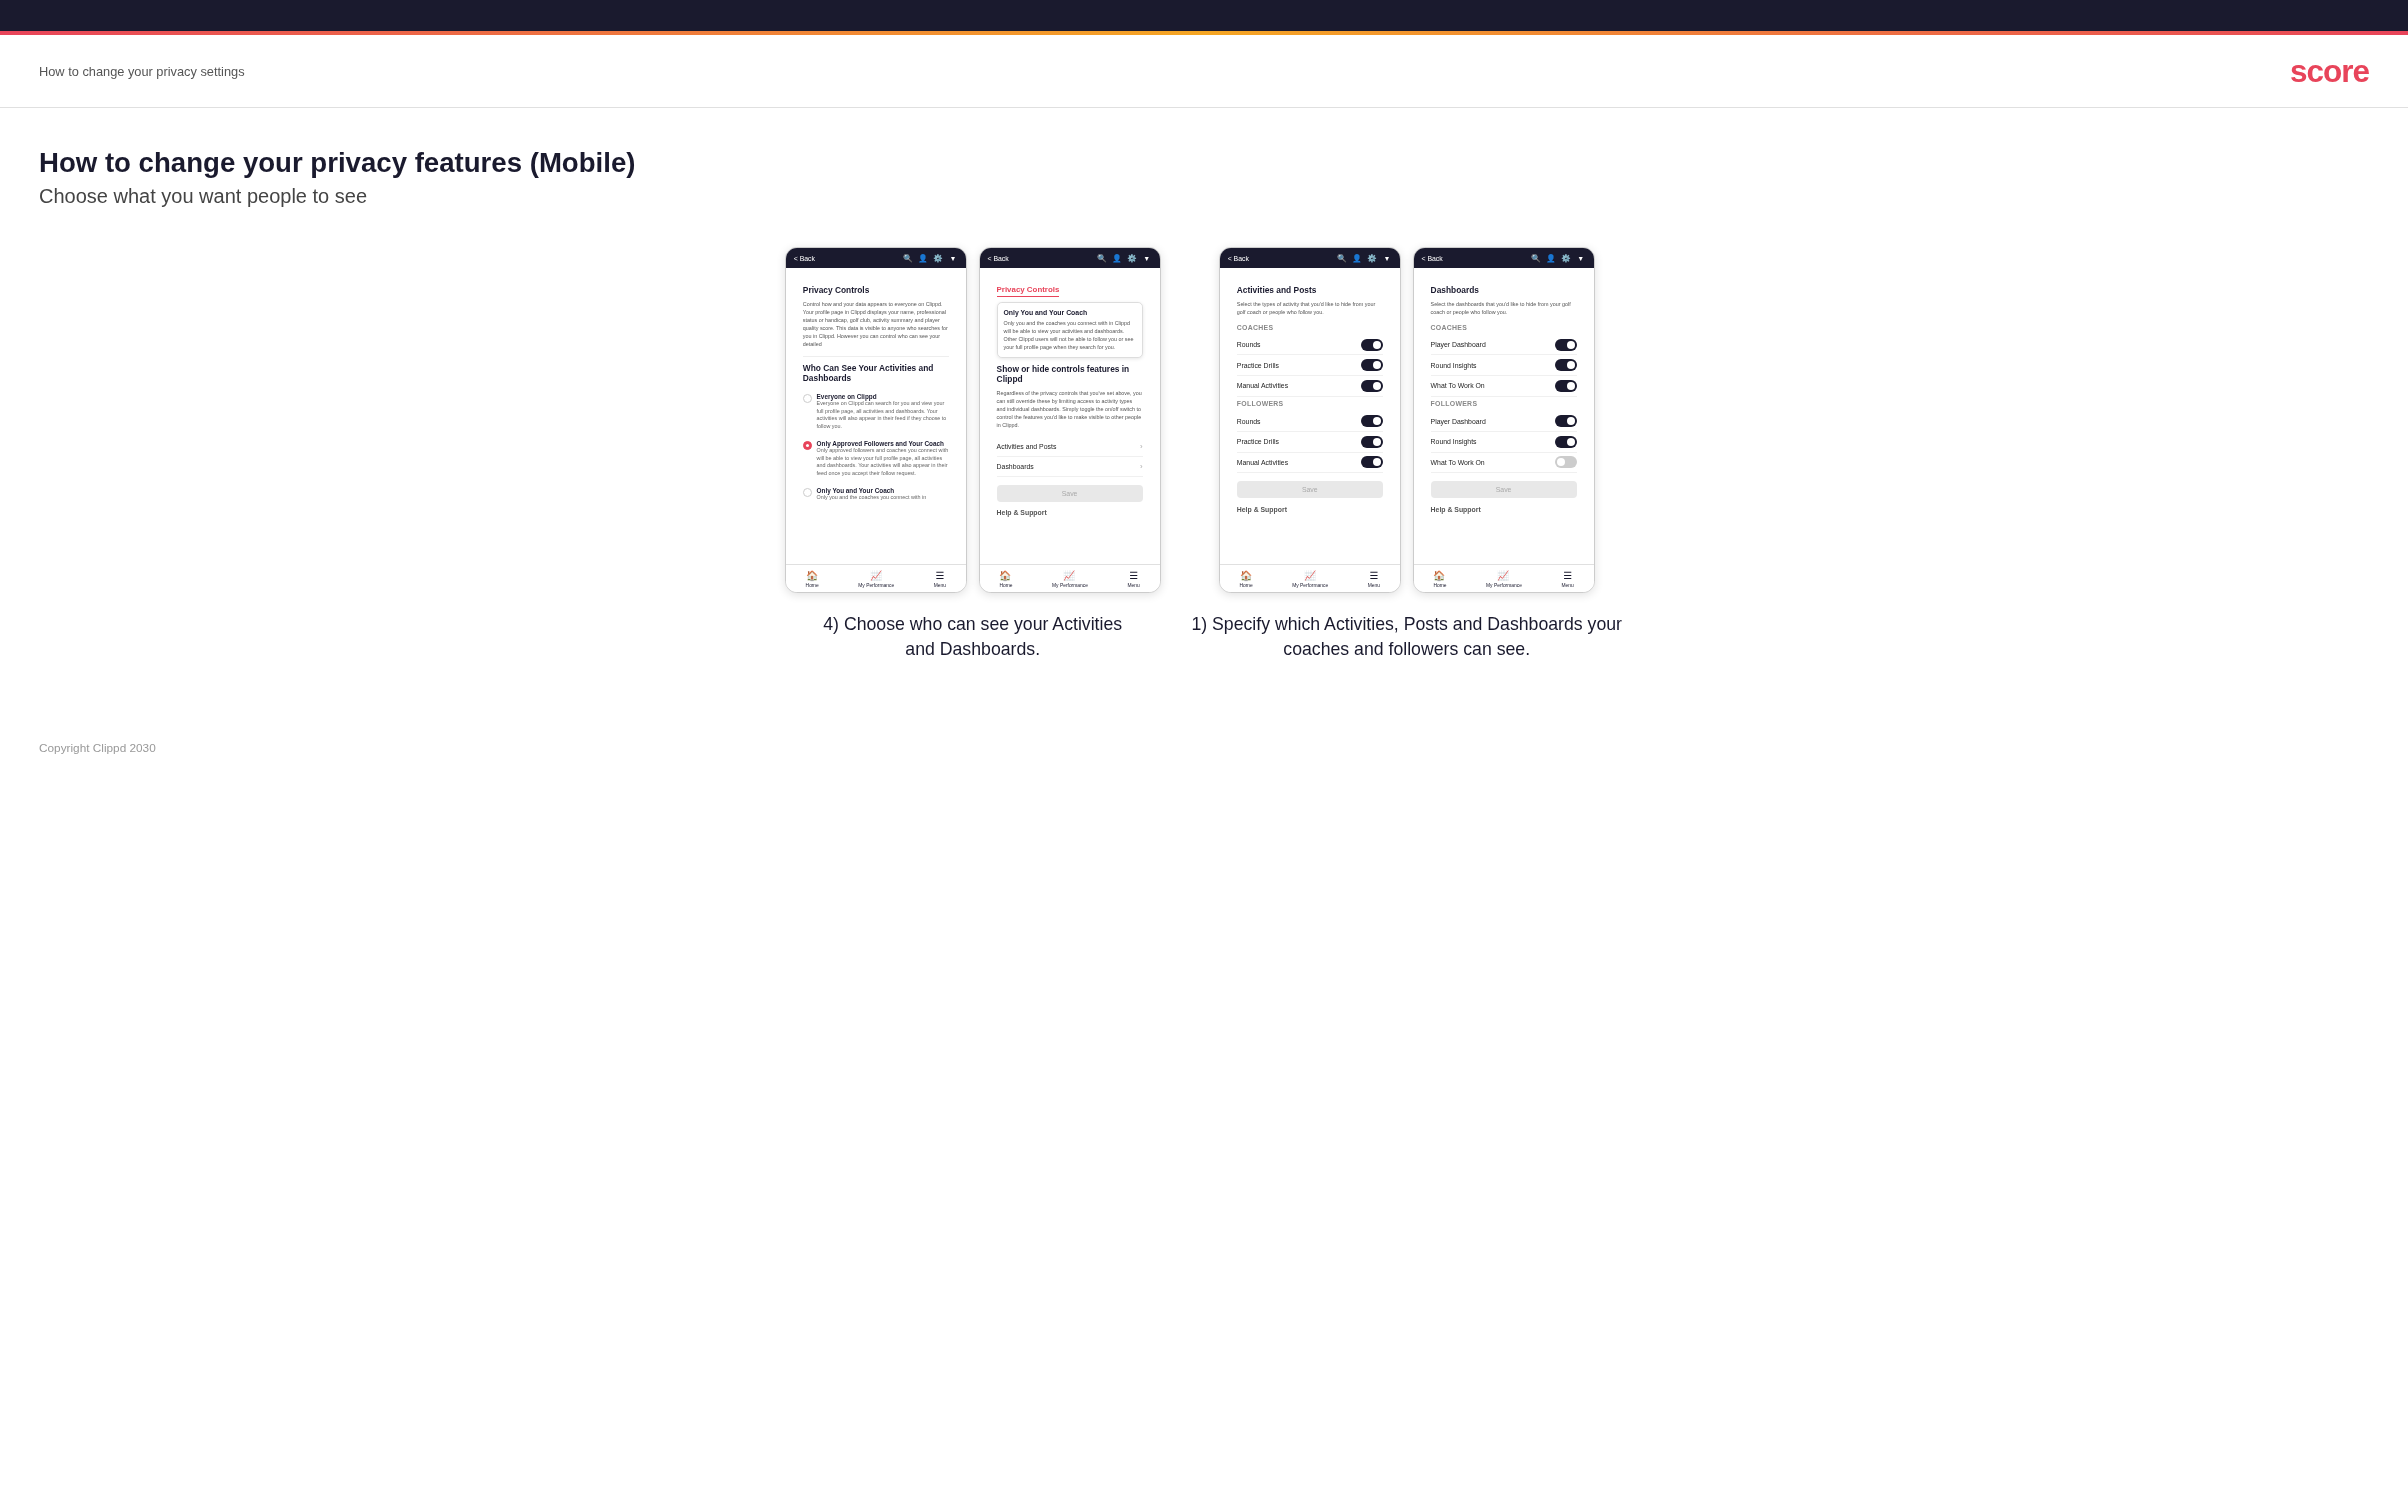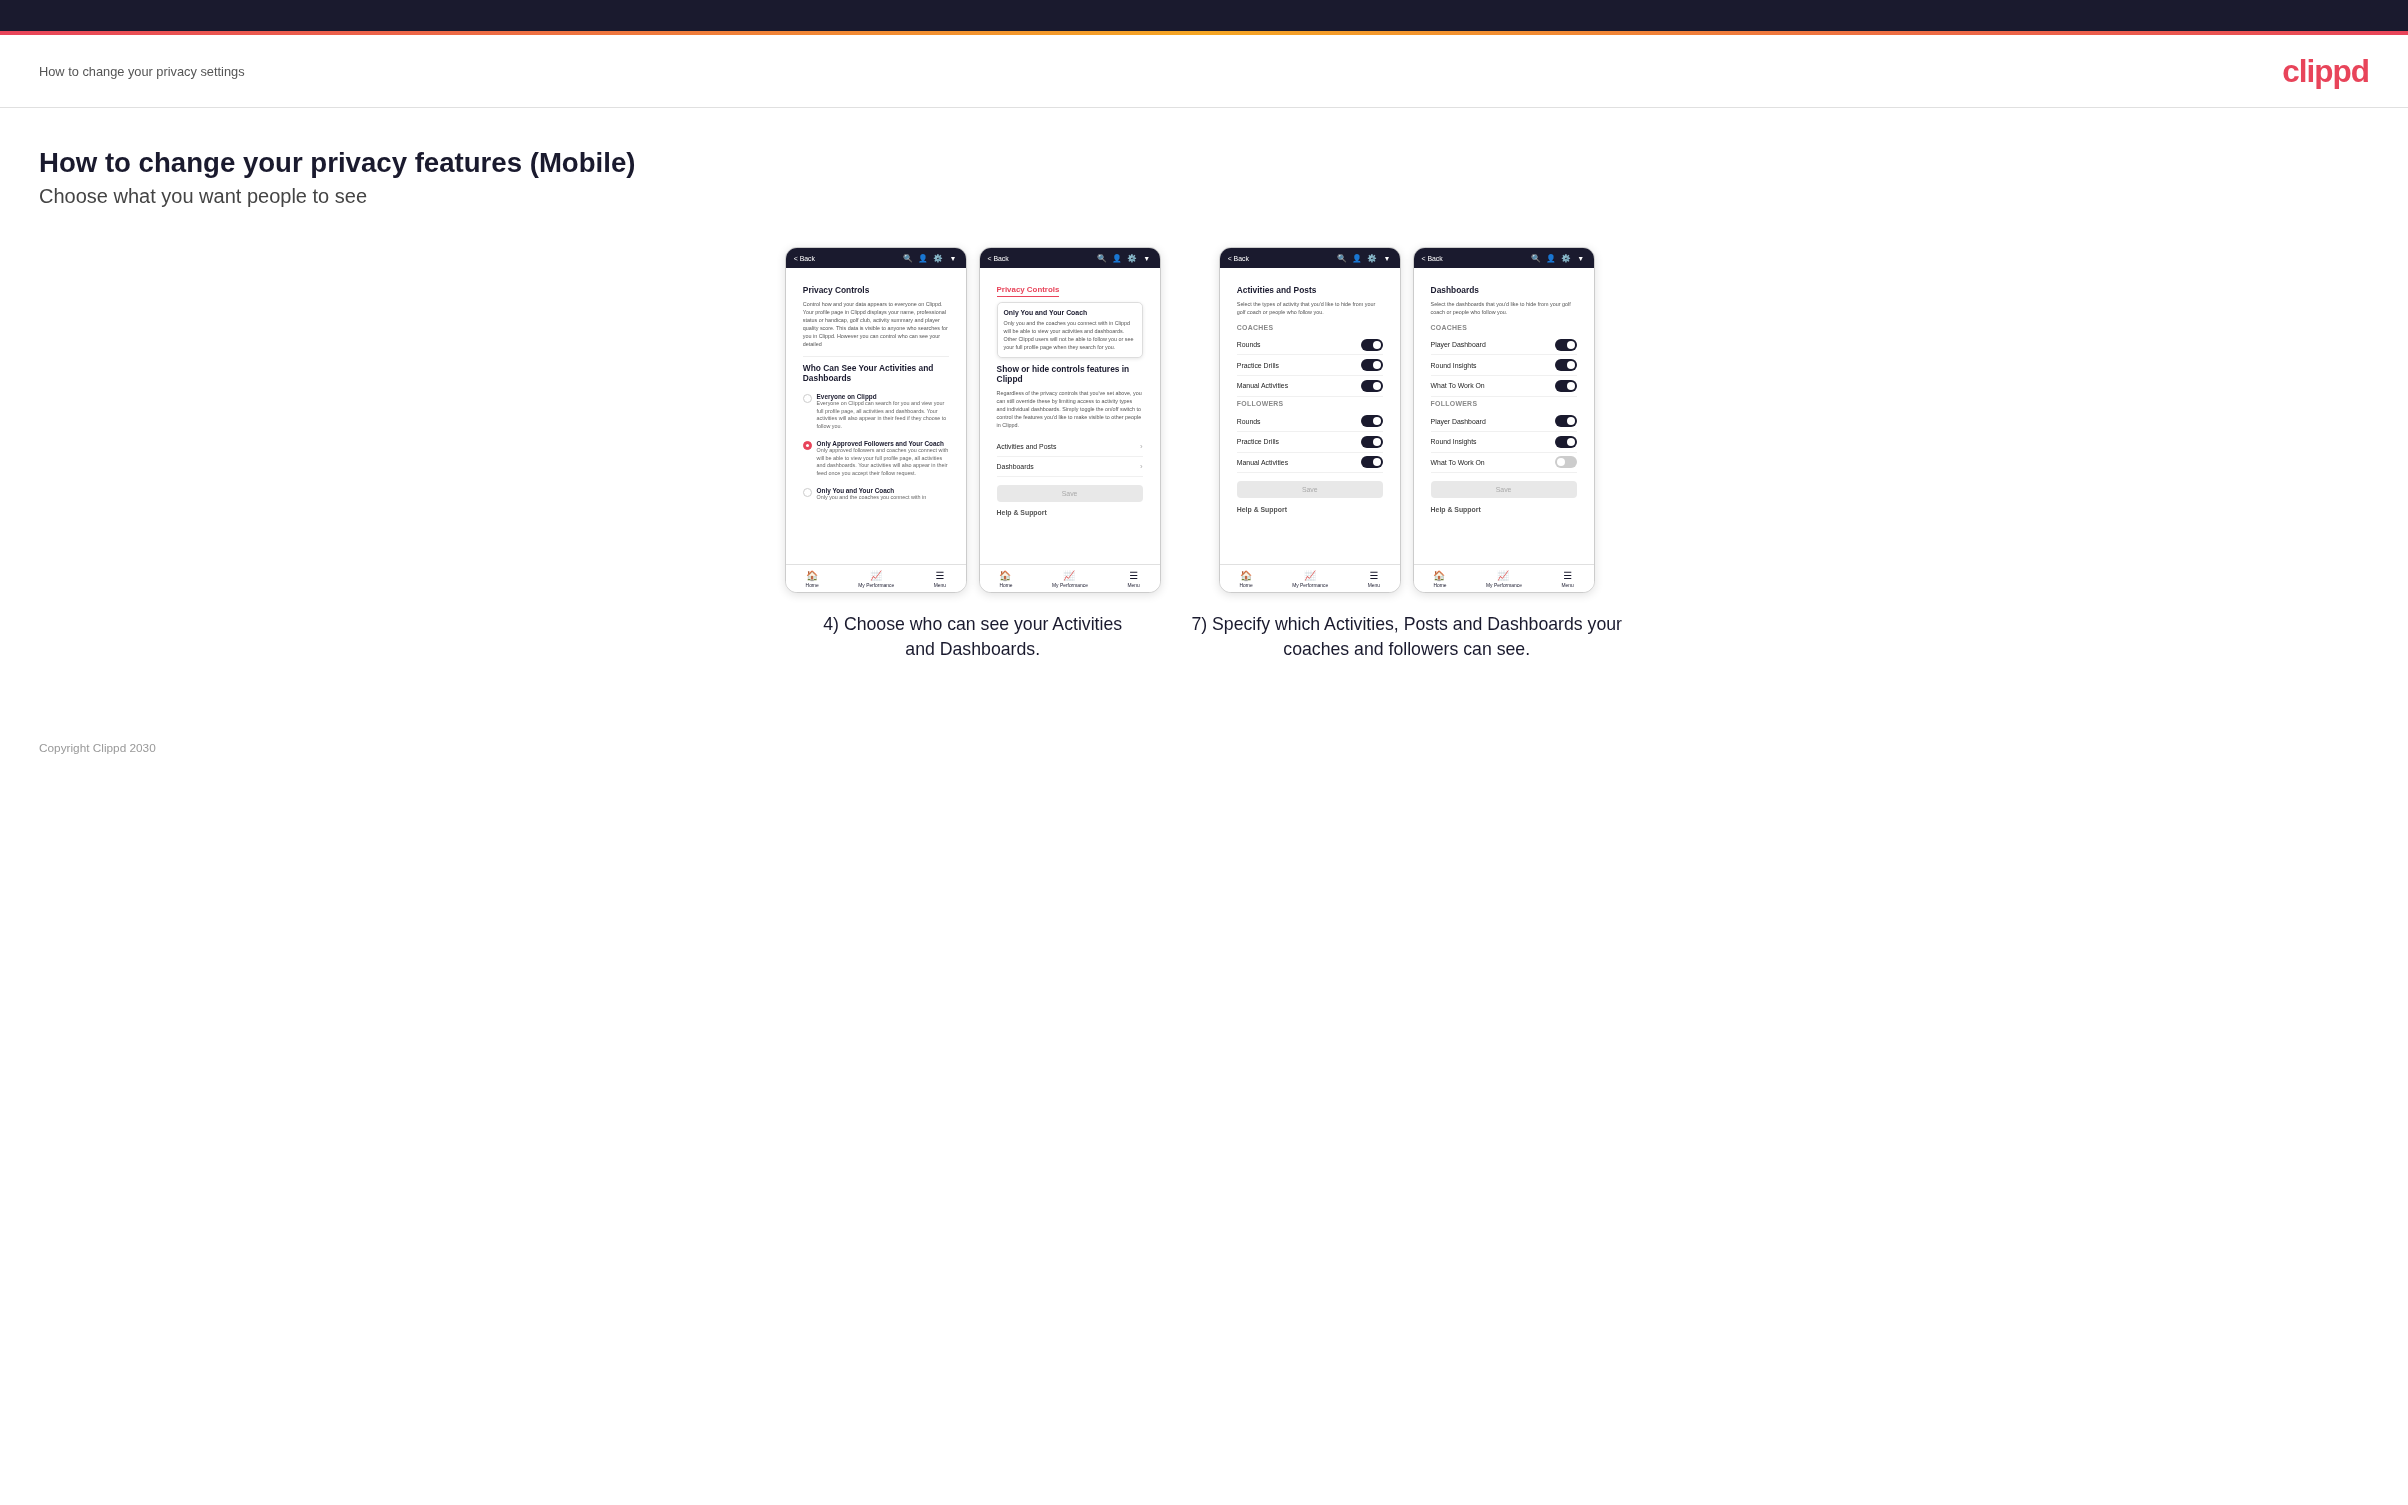--- a/index.html
+++ b/index.html
@@ -354,21 +354,21 @@
   </style>
 </head>
 <body>
 
 <div class="top-bar">
   <div class="top-bar-gradient"></div>
 </div>
 
 <div class="header">
   <span class="header-title">How to change your privacy settings</span>
-  <span class="logo">clippd</span>
+  <span class="logo">score</span>
 </div>
 
 <div class="main">
   <h1 class="page-heading">How to change your privacy features (Mobile)</h1>
   <p class="page-subheading">Choose what you want people to see</p>
 
   <div class="screenshots-grid">
 
     <div class="screenshot-group">
       <div class="screenshot-pair">
@@ -591,21 +591,21 @@
               <span class="phone-tab-icon">📈</span>
               <span class="phone-tab-label">My Performance</span>
             </div>
             <div class="phone-tab">
               <span class="phone-tab-icon">☰</span>
               <span class="phone-tab-label">Menu</span>
             </div>
           </div>
         </div>
       </div>
-      <div class="caption caption-wide">7) Specify which Activities, Posts and Dashboards your  coaches and followers can see.</div>
+      <div class="caption caption-wide">1) Specify which Activities, Posts and Dashboards your  coaches and followers can see.</div>
     </div>
 
   </div>
 </div>
 
 <div class="footer">
   <span>Copyright Clippd 2030</span>
 </div>
 
 

